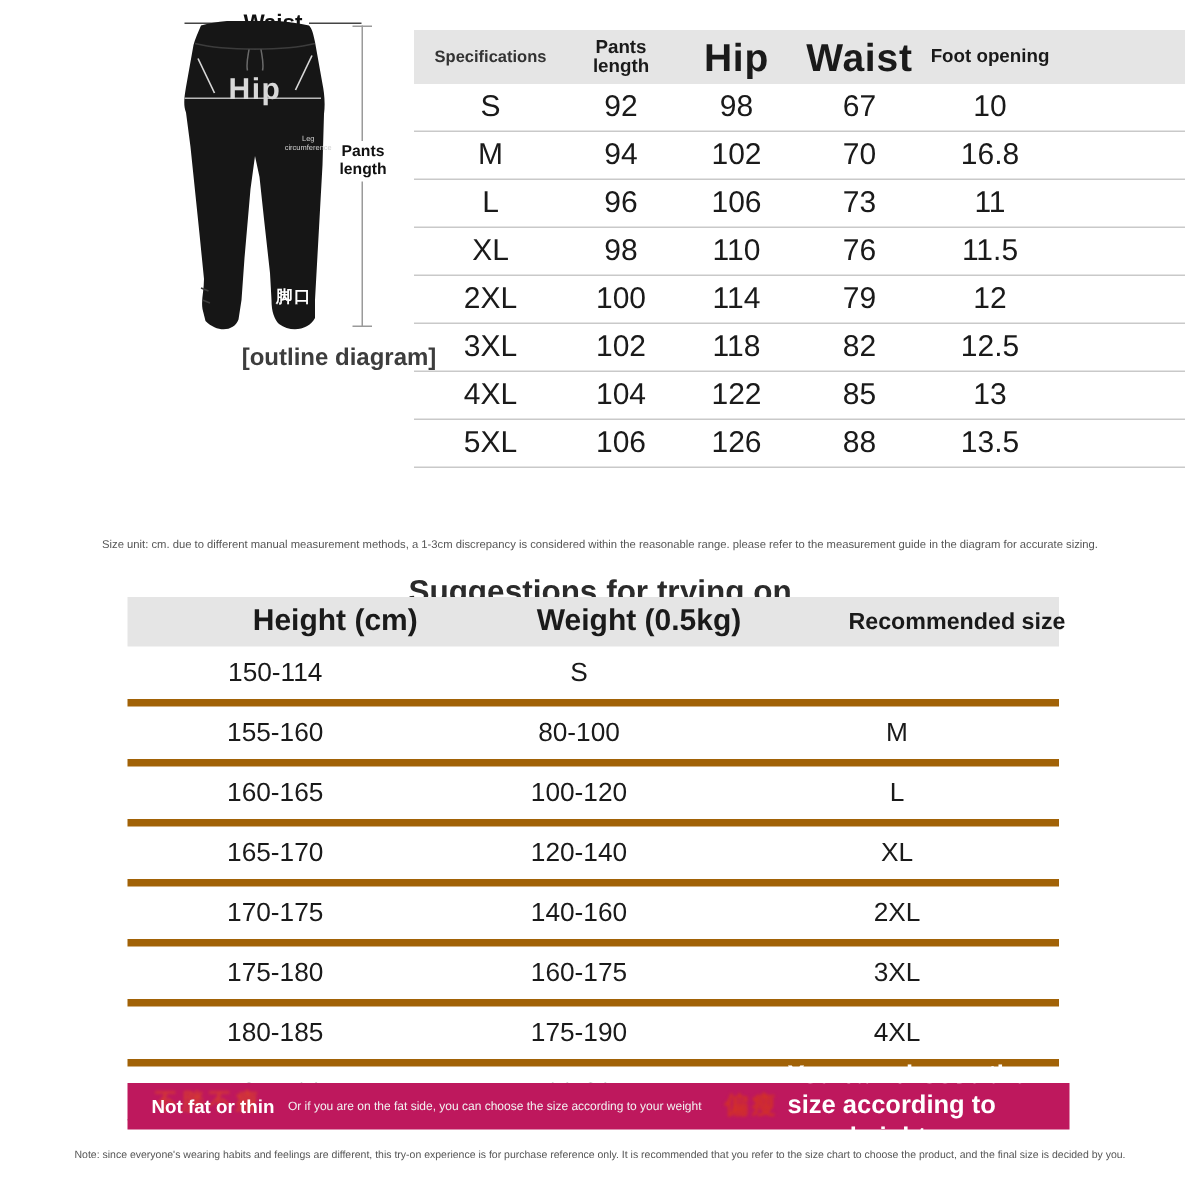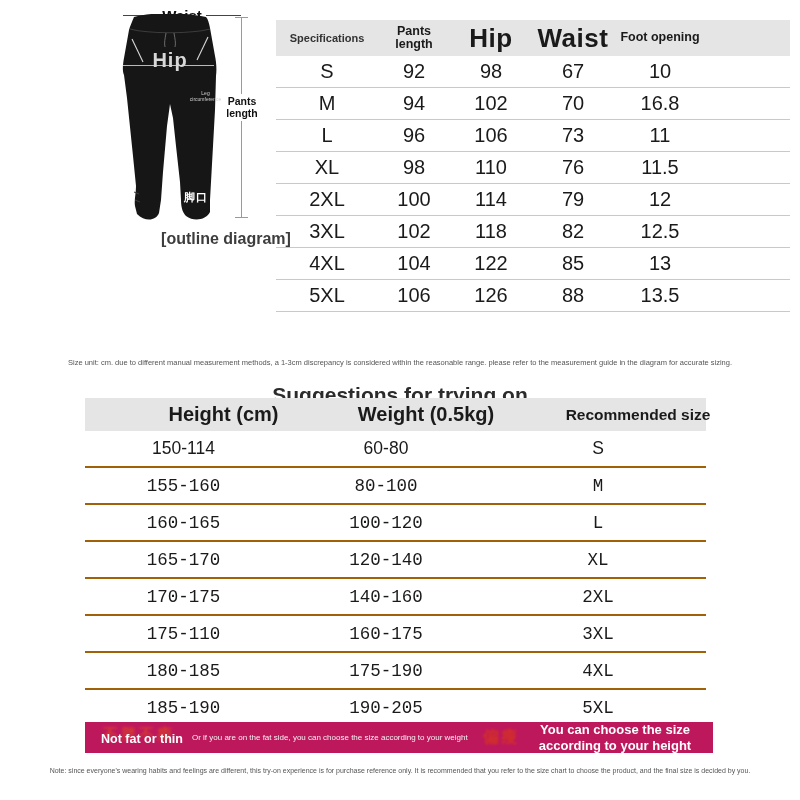--- a/index.html
+++ b/index.html
@@ -36,36 +36,36 @@
   .size-table .thead{height:36px;grid-template-columns:102px 72px 82px 82px 92px 84px;}
   .size-table .trow{height:31px;grid-template-columns:102px 72px 82px 82px 92px 84px;font-size:20px;}
   .h-small{font-size:11px;color:#333;font-weight:600;}
   .h-mid{font-size:12.5px;font-weight:bold;line-height:1.05;}
   .h-big{font-size:26px;font-weight:bold;letter-spacing:.5px;}
 
   
   .try-table{left:85px;top:398px;width:621px;}
   .try-table .thead{height:33px;grid-template-columns:197px 208px 216px;padding-left:40px;}
   .try-table .trow{height:35px;grid-template-columns:197px 208px 216px;font-size:17.5px;}
-  .try-table .trow + .trow{border-top:2px solid #a16207;font-family:Liberation Mono, monospace;}
+  .try-table .trow + .trow{border-top:5px solid #a16207;}
   .try-table .trow:last-child{border-bottom:1px solid #9a9a9a;}
   .h-th{font-size:20px;font-weight:bold;}
   .h-th-sm{font-size:15.5px;font-weight:bold;}
 
   .unit-note{position:absolute;left:0;top:322px;width:800px;text-align:center;font-size:7.5px;color:#555;margin-top:36px;}
   .try-title{position:absolute;left:0;top:355px;width:800px;text-align:center;font-weight:bold;font-size:21px;color:#2b2b2b;margin-top:28px;}
 
   
   .banner{position:absolute;left:85px;top:722px;width:628px;height:31px;background:#be185d;display:flex;align-items:center;}
   .banner-left{position:relative;margin-left:16px;white-space:nowrap;}
   .banner-left .bg-cn{position:absolute;left:2px;top:-4px;font-size:15px;font-weight:bold;color:#d53a32;letter-spacing:3px;filter:blur(1.2px);opacity:.95;}
   .banner-left .fg{position:relative;font-weight:bold;font-size:12.5px;color:#fff;}
   .banner-tip{margin-left:9px;font-size:8px;color:#f2f2f2;white-space:nowrap;}
   .banner-red{margin-left:auto;margin-right:6px;font-size:16px;font-weight:bold;color:#d23028;letter-spacing:2px;filter:blur(1.1px);white-space:nowrap;}
-  .banner-right{width:180px;margin-right:8px;text-align:center;font-weight:bold;font-size:13px;line-height:1.2;color:#fff;}
+  .banner-right{width:180px;margin-right:8px;font-weight:bold;font-size:17px;line-height:1.2;color:#fff;}
 
   .footer-note{position:absolute;left:0;top:767px;width:800px;text-align:center;font-size:7px;color:#555;}
 </style>
 </head>
 <body>
 
 <div class="page">
 
   <div class="pants-area">
 
@@ -186,21 +186,20 @@
 
   <div class="gtable try-table">
     <div class="thead">
       <div class="hcell h-th">Height (cm)</div>
       <div class="hcell h-th">Weight (0.5kg)</div>
       <div class="hcell h-th-sm">Recommended size</div>
     </div>
     <div>
         <div class="trow">
           <div class="tcell">150-114</div>
-          <div class="tcell">60-80</div>
           <div class="tcell">S</div>
         </div>
         <div class="trow">
           <div class="tcell">155-160</div>
           <div class="tcell">80-100</div>
           <div class="tcell">M</div>
         </div>
         <div class="trow">
           <div class="tcell">160-165</div>
           <div class="tcell">100-120</div>
@@ -210,21 +209,21 @@
           <div class="tcell">165-170</div>
           <div class="tcell">120-140</div>
           <div class="tcell">XL</div>
         </div>
         <div class="trow">
           <div class="tcell">170-175</div>
           <div class="tcell">140-160</div>
           <div class="tcell">2XL</div>
         </div>
         <div class="trow">
-          <div class="tcell">175-110</div>
+          <div class="tcell">175-180</div>
           <div class="tcell">160-175</div>
           <div class="tcell">3XL</div>
         </div>
         <div class="trow">
           <div class="tcell">180-185</div>
           <div class="tcell">175-190</div>
           <div class="tcell">4XL</div>
         </div>
         <div class="trow">
           <div class="tcell">185-190</div>

